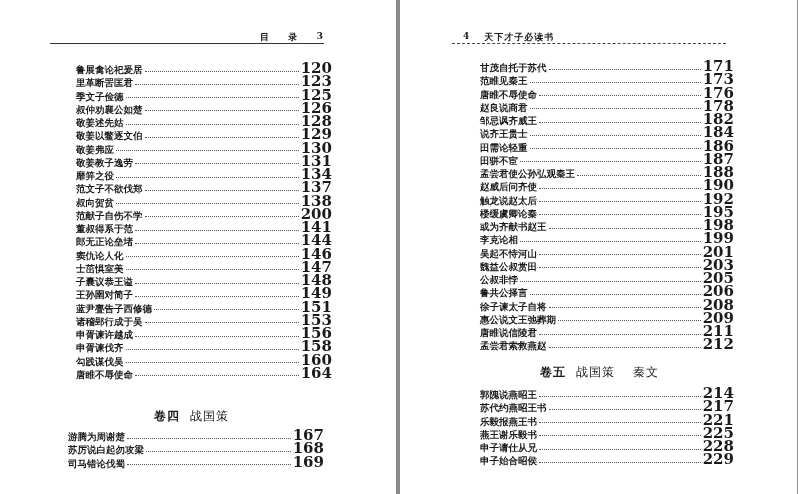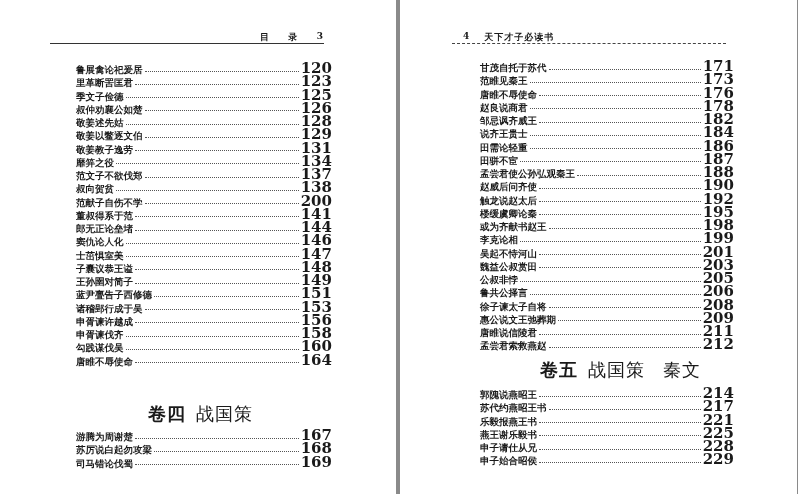--- a/index.html
+++ b/index.html
@@ -20,40 +20,40 @@
   #page-left .head-rule { left: 50px; width: 274px; border-top-width: 1.3px; }
   #page-right .head-rule { left: 52px; width: 274px; border-top: 1.4px dashed #444; }
 
   #page-left .running-head { left: 260px; width: 64px; display: flex; justify-content: space-between; }
   #page-right .running-head { left: 63px; display: flex; gap: 14px; }
 
   .toc { position: absolute; margin: 8px; padding: 0; list-style: none; font-weight: bold; }
   #toc-left { left: 68px; top: 54px; width: 256px; }
   #toc-right { left: 72px; top: 52px; width: 254px; }
   #toc-right-2 { left: 72px; top: 379px; width: 254px; }
-  #toc-left-2 { left: 68px; top: 421px; width: 256px; }
+  #toc-left-2 { left: 60px; top: 421px; width: 256px; }
 
   .toc li {
     height: 13.25px; line-height: 13.25px; font-size: 9.5px;
     display: flex; align-items: baseline; white-space: nowrap;
   }
   .toc .title { flex: 0 0 auto; }
   .toc .dots {
     flex: 1 1 auto; overflow: hidden; margin: 0 2px;
     border-bottom: 1px dotted #555; height: 1px; align-self: center; position: relative; top: 2px;
   }
   .toc .num { flex: 0 0 20px; text-align: right; font-size: 15px; }
 
   .section-title {
-    position: absolute; font-size: 18px; letter-spacing: 1px; white-space: nowrap;
+    position: absolute; font-size: 12px; letter-spacing: 1px; white-space: nowrap; margin-top: 6px;
   }
   .section-title .vol { font-weight: bold; }
   .section-title .sub { margin-left: 10px; }
   .section-title .sub2 { margin-left: 18px; }
-  #section-left { left: 148px; top: 402px; }
+  #section-left { left: 154px; top: 402px; }
   #section-right { left: 140px; top: 358px; }
 </style>
 </head>
 <body>
 
 <div class="page" id="page-left">
   <div class="running-head">
     <span>目</span>
     <span>录</span>
     <span>3</span>
@@ -85,20 +85,25 @@
         <span class="title">敬姜述先姑</span>
         <span class="dots"></span>
         <span class="num">128</span>
       </li>
       <li>
         <span class="title">敬姜以鳖逐文伯</span>
         <span class="dots"></span>
         <span class="num">129</span>
       </li>
       <li>
+        <span class="title">敬姜弗应</span>
+        <span class="dots"></span>
+        <span class="num">130</span>
+      </li>
+      <li>
         <span class="title">敬姜教子逸劳</span>
         <span class="dots"></span>
         <span class="num">131</span>
       </li>
       <li>
         <span class="title">靡笄之役</span>
         <span class="dots"></span>
         <span class="num">134</span>
       </li>
       <li>

